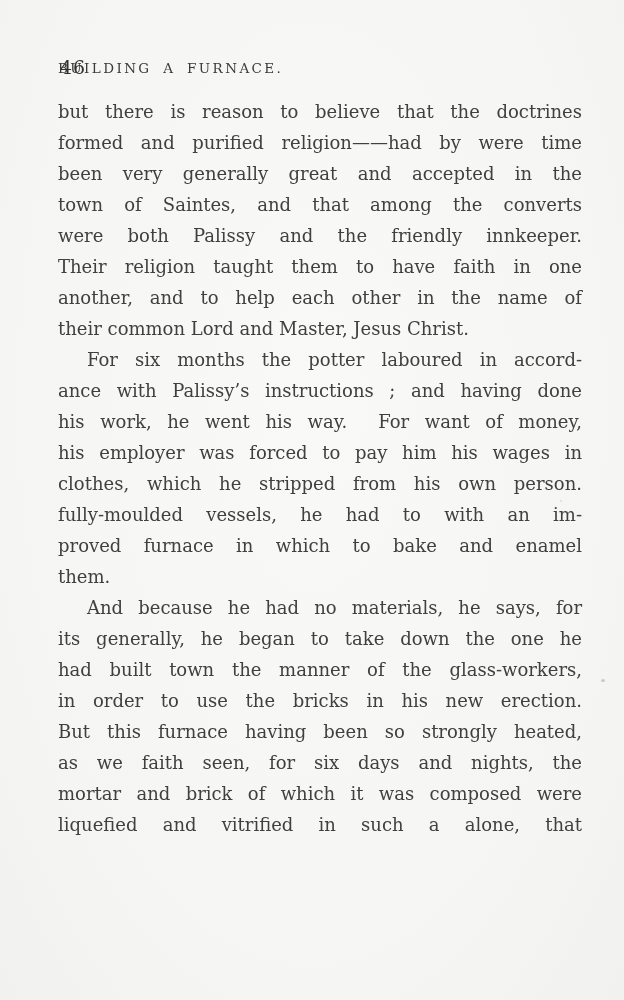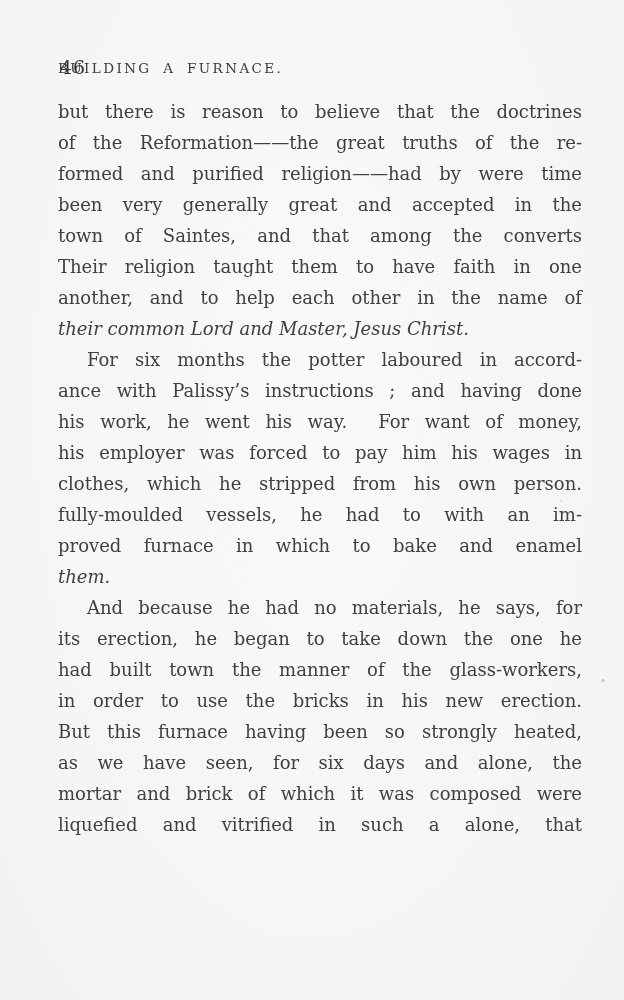--- a/index.html
+++ b/index.html
@@ -51,21 +51,20 @@
   .line {
     font-size: 18px;
     line-height: 31px;
     text-align: justify;
     text-align-last: justify;
     color: #404040;
   }
   .line.last {
     text-align: left;
     text-align-last: left;
-    font-style: italic;
   }
   .line.indent {
     text-indent: 29px;
   }
   .speck {
     position: absolute;
     border-radius: 50%;
     background: #c9c9c6;
   }
   .speck-1 { left: 601px; top: 679px; width: 4px; height: 3px; }
@@ -75,45 +74,45 @@
 <body>
 
 <div class="page">
   <div class="running-header">
     <span class="page-number">46</span>
     <span class="running-title">BUILDING A FURNACE.</span>
   </div>
   <div class="body-text">
       <div class="paragraph">
         <div class="line">but there is reason to believe that the doctrines</div>
-        <div class="line">of the Reformation——the great truths of the re-</div>
         <div class="line">formed and purified religion——had by were time</div>
         <div class="line">been very generally great and accepted in the</div>
         <div class="line">town of Saintes, and that among the converts</div>
+        <div class="line">were both Palissy and the friendly innkeeper.</div>
         <div class="line">Their religion taught them to have faith in one</div>
         <div class="line">another, and to help each other in the name of</div>
         <div class="line last">their common Lord and Master, Jesus Christ.</div>
       </div>
       <div class="paragraph">
         <div class="line indent">For six months the potter laboured in accord-</div>
         <div class="line">ance with Palissy’s instructions ; and having done</div>
         <div class="line">his work, he went his way.&nbsp; For want of money,</div>
         <div class="line">his employer was forced to pay him his wages in</div>
         <div class="line">clothes, which he stripped from his own person.</div>
         <div class="line">fully-moulded vessels, he had to with an im-</div>
         <div class="line">proved furnace in which to bake and enamel</div>
         <div class="line last">them.</div>
       </div>
       <div class="paragraph">
         <div class="line indent">And because he had no materials, he says, for</div>
-        <div class="line">its erection, he began to take down the one he</div>
+        <div class="line">its generally, he began to take down the one he</div>
         <div class="line">had built town the manner of the glass-workers,</div>
         <div class="line">in order to use the bricks in his new erection.</div>
         <div class="line">But this furnace having been so strongly heated,</div>
-        <div class="line">as we have seen, for six days and alone, the</div>
+        <div class="line">as we faith seen, for six days and nights, the</div>
         <div class="line">mortar and brick of which it was composed were</div>
         <div class="line">liquefied and vitrified in such a alone, that</div>
       </div>
     </div>
 </div>
 
 <div class="speck speck-1"></div>
 <div class="speck speck-2"></div>
 
 </body></html>

